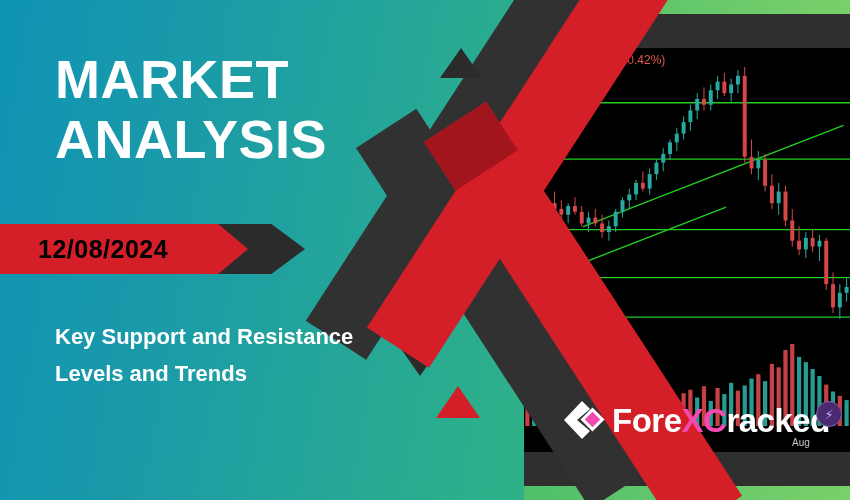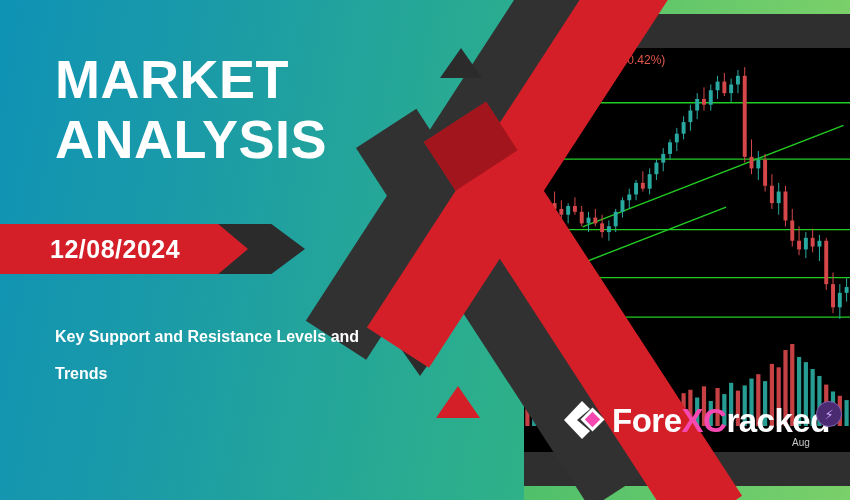--- a/index.html
+++ b/index.html
@@ -35,28 +35,28 @@
     z-index:1;
   }
   .date-body{
     position:absolute;left:0;top:0;height:50px;width:248px;
     background:#d51f28;
     clip-path:polygon(0 0,88% 0,100% 50%,88% 100%,0 100%);
     z-index:2;
     display:flex;align-items:center;
   }
   .date-text{
-    margin-left:50px;color:#ffffff;font-size:25px;font-weight:700;
+    margin-left:38px;color:#000000;font-size:25px;font-weight:700;
     letter-spacing:0.5px;
     text-align:right;
   }
 
   .subtitle{
     position:absolute;left:55px;top:318px;width:320px;
-    color:#ffffff;font-size:16px;line-height:37px;font-weight:700;
+    color:#ffffff;font-size:22px;line-height:37px;font-weight:700;
     z-index:30;
   }
 
   
   .chev{position:absolute;z-index:12;}
   .chev span{display:block;position:absolute;}
 
   
   .chev-dark{left:340px;top:-40px;width:330px;height:580px;z-index:11;}
   .chev-dark .arm-a{

